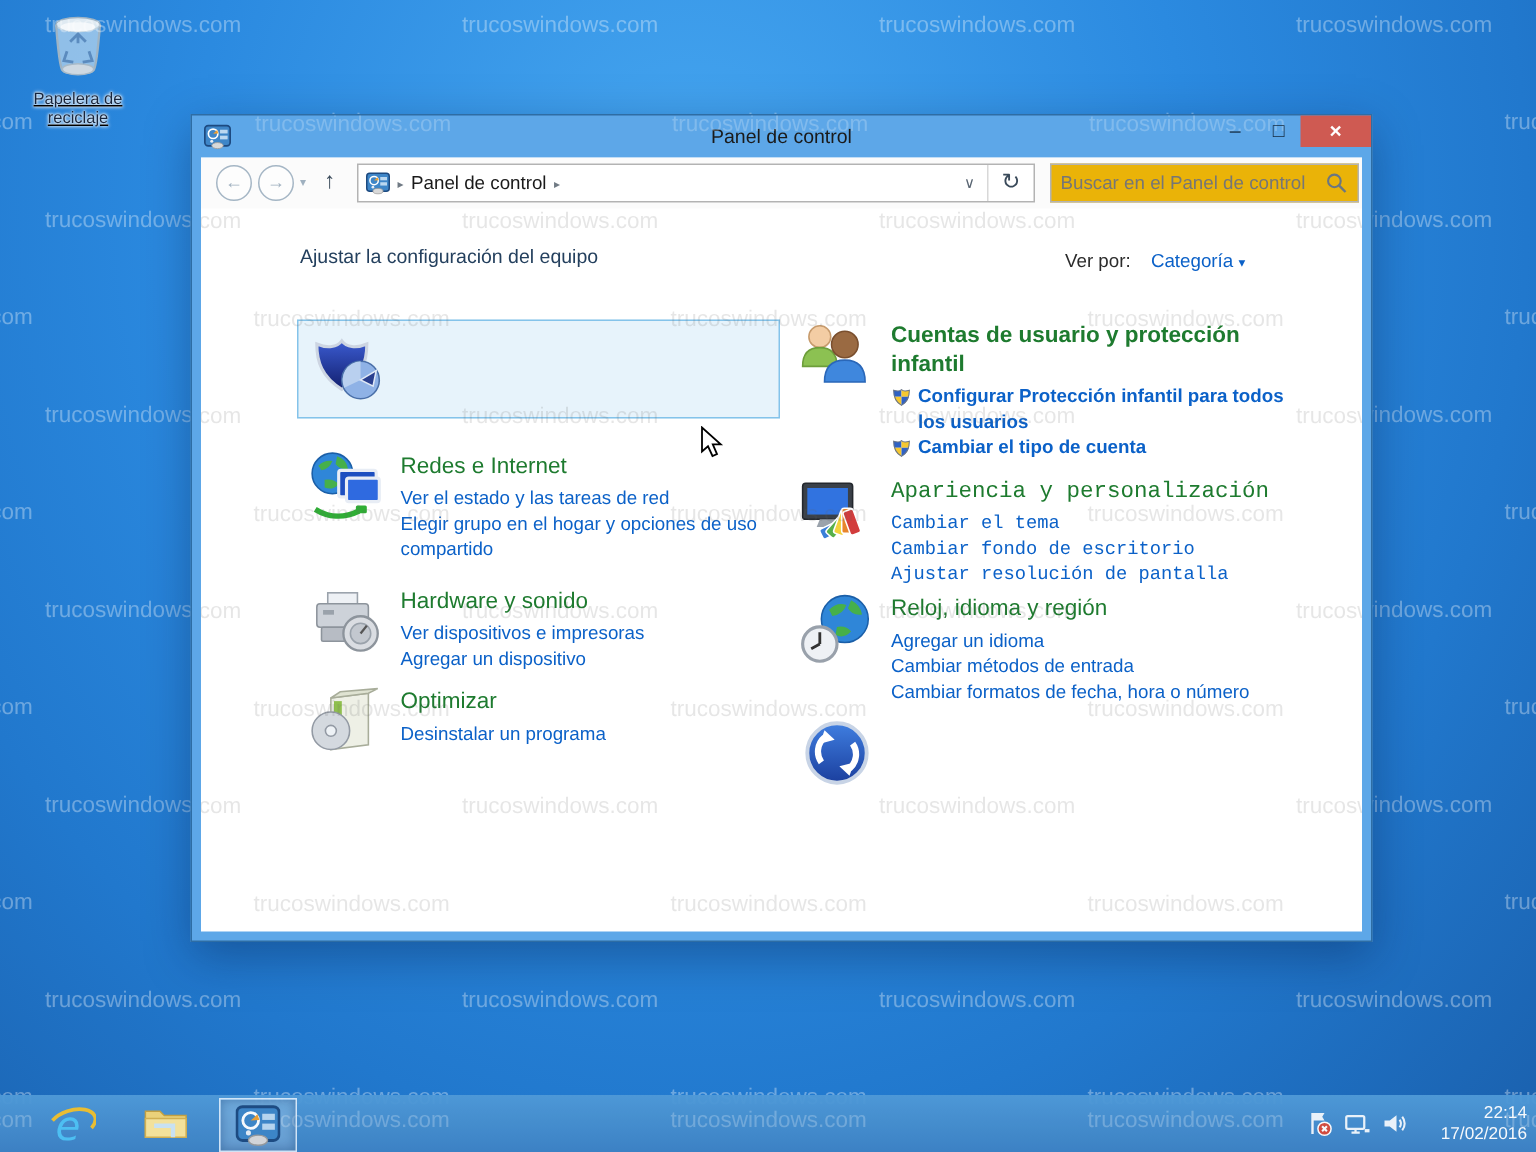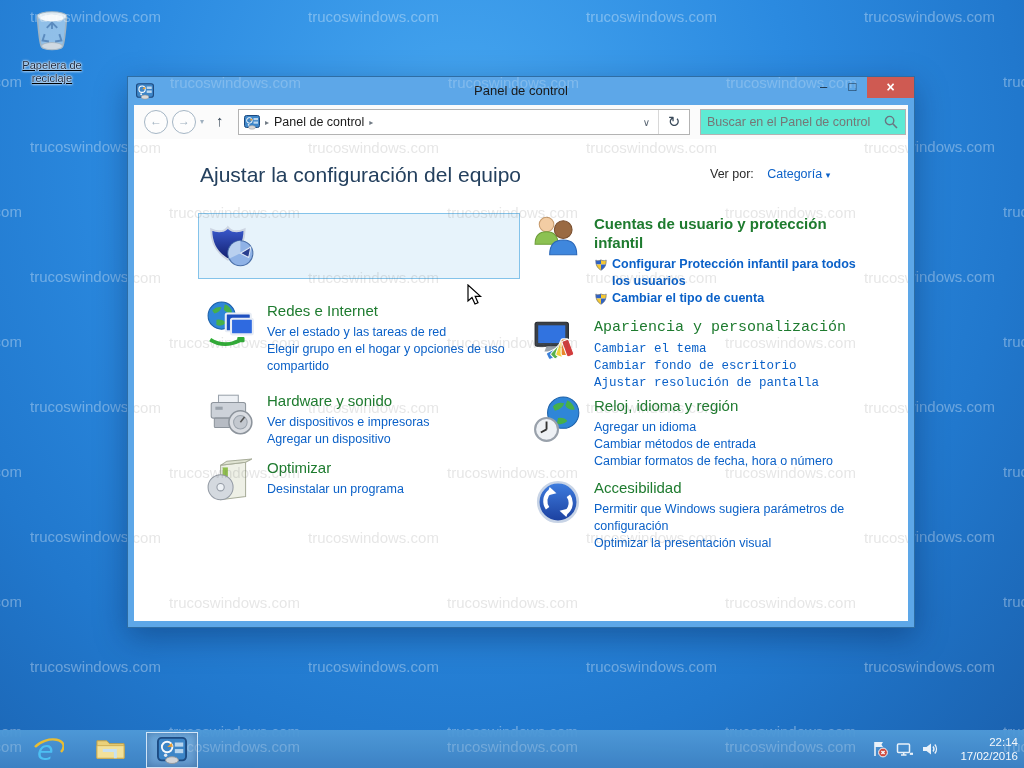--- a/index.html
+++ b/index.html
@@ -39,27 +39,27 @@
   #nav-dd{position:absolute;left:66px;top:12px;font-size:8px;color:#9fb0bf;}
   #nav-up{position:absolute;left:82px;top:7px;font-size:15px;color:#3a4a5a;}
   .addr{position:absolute;left:104px;top:4px;width:452px;height:26px;border:1px solid #b3b3b3;
        background:#fff;display:flex;align-items:center;box-sizing:border-box;font-size:12.5px;color:#1a1a1a;}
   .addr .crumb-arrow{color:#707a84;font-size:8px;margin:0 5px;}
   .addr .ai{width:16px;height:16px;margin-left:5px;}
   .addr .spacer{flex:1;}
   .addr .dd{color:#5a6673;font-size:10px;margin:0 8px;}
   .addr .refresh{border-left:1px solid #d8d8d8;width:30px;text-align:center;font-size:15px;color:#3a4a5a;line-height:24px;}
   .search{position:absolute;left:566px;top:4px;width:206px;height:26px;border:1px solid #b3b3b3;
-       background:#5eead4;display:flex;align-items:center;box-sizing:border-box;}
+       background:#eab308;display:flex;align-items:center;box-sizing:border-box;}
   .search input{flex:1;border:0;outline:0;font:12.5px "Liberation Sans","DejaVu Sans",sans-serif;
        color:#444;padding:0 6px;background:transparent;}
   .search input::placeholder{color:#767676;}
   .search svg{margin-right:7px;}
   
-  #heading{position:absolute;left:66px;top:58px;font-size:21px;color:#24405e;}
+  #heading{position:absolute;left:66px;top:58px;font-size:13px;color:#24405e;}
   #viewby{position:absolute;left:576px;top:62px;font-size:12.5px;color:#2b2b2b;}
   #viewby .val{color:#0b61c8;margin-left:10px;cursor:pointer;}
   #viewby .va{font-size:9px;color:#0b61c8;}
   .col{position:absolute;top:0;width:340px;}
   #col-left{left:64px;}
   #col-right{left:391px;width:395px;}
   .category{position:absolute;display:flex;gap:11px;left:8px;}
   .category.highlighted{left:0;width:306px;background:#e7f3fb;border:1px solid #84c3ea;padding:7px;}
   .cat-icon{width:50px;height:50px;flex:0 0 50px;}
   .cat-text{font-size:12.5px;}
@@ -375,29 +375,20 @@
                   <stop offset="0" stop-color="#3f7ee0"></stop>
                   <stop offset="1" stop-color="#1b3f9e"></stop>
                 </linearGradient>
               </defs>
               <circle cx="24" cy="24" r="19" fill="url(#gac)" stroke="#c8d4e6" stroke-width="2.5"></circle>
               <path d="M14 30 A12 12 0 0 1 16 14" stroke="#fff" stroke-width="4" fill="none"></path>
               <path d="M16 9.5 L22.5 15.5 L13 18 Z" fill="#fff"></path>
               <path d="M34 18 A12 12 0 0 1 32 34" stroke="#fff" stroke-width="4" fill="none"></path>
               <path d="M32 38.5 L25.5 32.5 L35 30 Z" fill="#fff"></path>
             </svg></span>
-          <div class="cat-text">
-            <div class="cat-title">Accesibilidad</div>
-            <div class="cat-link">
-              <span>Permitir que Windows sugiera parámetros de configuración</span>
-            </div>
-            <div class="cat-link">
-              <span>Optimizar la presentación visual</span>
-            </div>
-          </div>
         </div>
       </div>
 
     <div id="wm-body">
         <span class="wm" style="left: -104px; top: 34px;">trucoswindows.com</span>
         <span class="wm" style="left: 174px; top: 34px;">trucoswindows.com</span>
         <span class="wm" style="left: 452px; top: 34px;">trucoswindows.com</span>
         <span class="wm" style="left: 730px; top: 34px;">trucoswindows.com</span>
         <span class="wm" style="left: 35px; top: 99px;">trucoswindows.com</span>
         <span class="wm" style="left: 313px; top: 99px;">trucoswindows.com</span>

